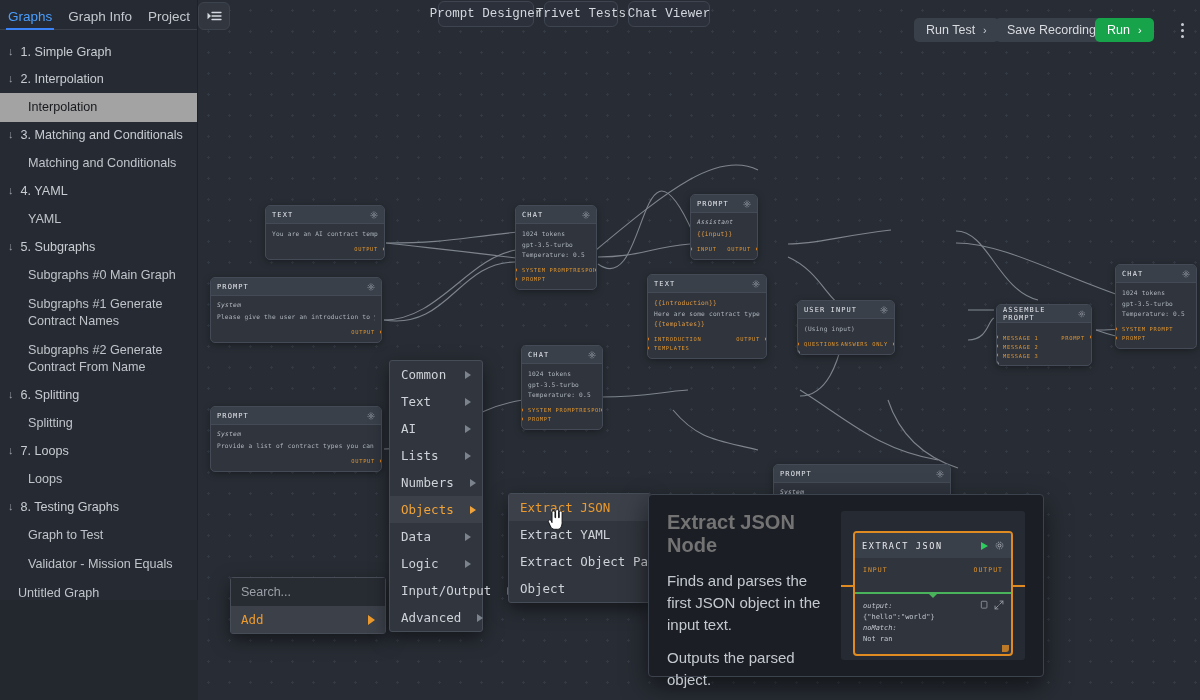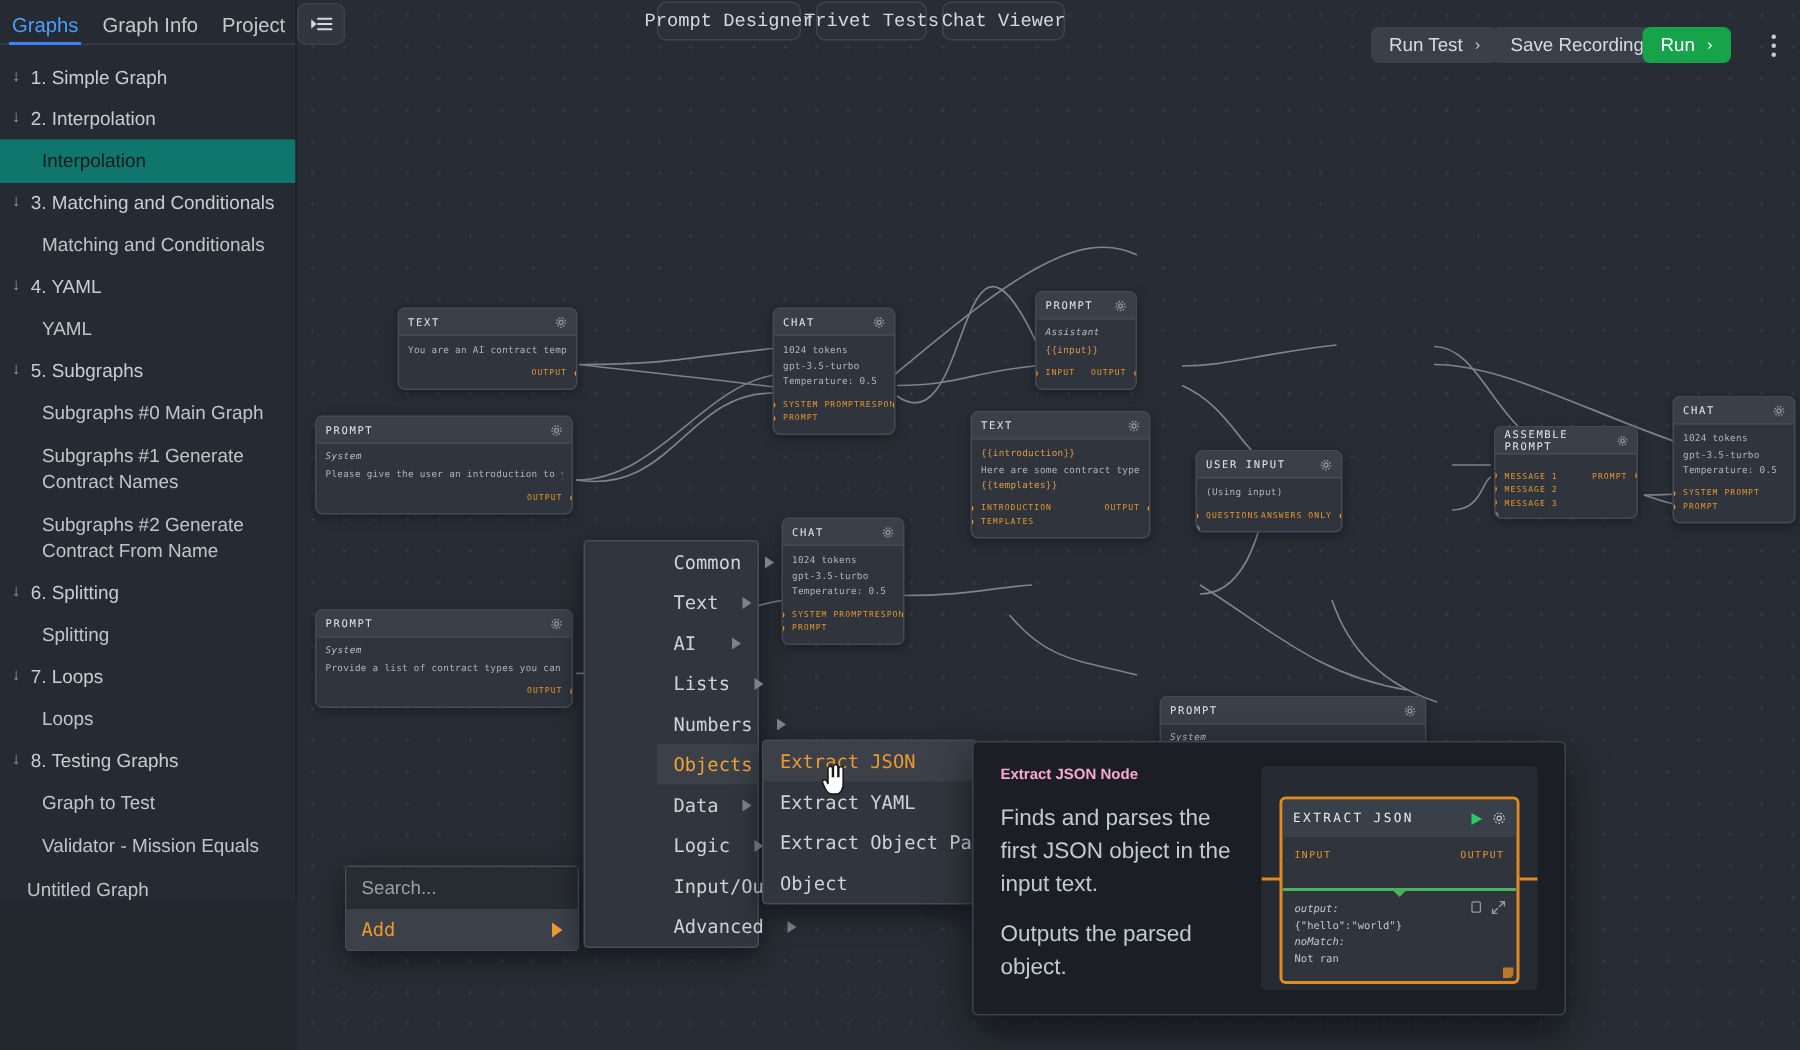--- a/index.html
+++ b/index.html
@@ -45,21 +45,21 @@
   }
   .tree-arrow {
     flex: 0 0 auto; font-size: 11px; color: #9aa0a8; line-height: 1.35;
     transform: translateY(0px);
   }
   .tree-leaf {
     padding: 6px 10px 6px 28px;
     font-size: 12.6px; color: #c0c4ca; cursor: pointer;
     line-height: 1.35;
   }
-  .tree-leaf.selected { background: #0f766e; color: #17191d; }
+  .tree-leaf.selected { background: #a3a3a3; color: #17191d; }
   .tree-leaf.root-level { padding-left: 18px; }
 
   
   .topbar { position: absolute; left: 198px; top: 0; right: 0; height: 58px; }
   .collapse-btn {
     position: absolute; left: 0px; top: 2px;
     width: 32px; height: 28px;
     background: #31363f; border: 1px solid #3d434d;
     border-radius: 6px;
     display: flex; align-items: center; justify-content: center;
@@ -198,21 +198,21 @@
     position: absolute;
     background: #1b1e24;
     border: 1px solid #3d434d;
     border-radius: 4px;
     box-shadow: 0 10px 26px rgba(0,0,0,.55);
     padding: 16px 18px;
     display: flex; gap: 14px;
     z-index: 50;
   }
   .tip-left { width: 160px; flex: 0 0 160px; }
-  .tip-title { font-size: 10px; font-weight: bold; color: #f9a8d4; margin-bottom: 13px; }
+  .tip-title { font-size: 20px; font-weight: bold; color: #737373; margin-bottom: 13px; }
   .tip-p { font-size: 15px; color: #c4c9d0; line-height: 1.45; margin-bottom: 12px; }
 
   .preview-wrap {
     flex: 1; background: #262b33; border-radius: 3px;
     position: relative; overflow: hidden;
   }
   .pv-node {
     position: absolute; left: 0px; top: 20px;
     width: 160px;
     border: 2px solid #e08b22; border-radius: 4px;
@@ -519,21 +519,21 @@
           <div class="ports">
             <div class="port-row">
               <span class="port-in">QUESTIONS</span>
               <span class="port-out">ANSWERS ONLY</span>
             </div>
             <div class="dot" style="left: -4px; top: 3px;"></div>
             <div class="dot" style="right: -4px; top: 3px;"></div>
             <div class="dot hollow" style="left: -4px; top: 12px;"></div>
           </div>
         </div>
-        <div class="node" style="left: 798px; top: 284px; width: 96px;">
+        <div class="node" style="left: 798px; top: 304px; width: 96px;">
           <div class="node-head">
             <span>ASSEMBLE PROMPT</span>
             <svg class="node-gear" viewBox="0 0 16 16">
               <circle cx="8" cy="8" r="2.6" fill="none" stroke="#b9bec6" stroke-width="2"></circle>
               <circle cx="8" cy="8" r="6" fill="none" stroke="#b9bec6" stroke-width="2" stroke-dasharray="2.2 1.9"></circle>
             </svg>
           </div>
           <div class="node-body"></div>
           <div class="ports">
             <div class="port-row">
@@ -627,21 +627,21 @@
   </div>
 
   <div class="searchbox" style="left:230px; top:577px;">
     <input class="search-input" placeholder="Search..." style="">
     <div class="add-row">
       <span>Add</span>
       <span style="width:0;height:0;border-top:5px solid transparent;border-bottom:5px solid transparent;border-left:7px solid #ec9a2e;"></span>
     </div>
   </div>
 
-  <div class="ctx" id="ctxmenu" style="left:389px; top:360px; width:117px;padding-left:48px;">
+  <div class="ctx" id="ctxmenu" style="left:389px; top:360px; width:94px;">
       <div class="ctx-item">
         <span>Common</span>
         <span class="ctx-arrow"></span>
       </div>
       <div class="ctx-item">
         <span>Text</span>
         <span class="ctx-arrow"></span>
       </div>
       <div class="ctx-item">
         <span>AI</span>

